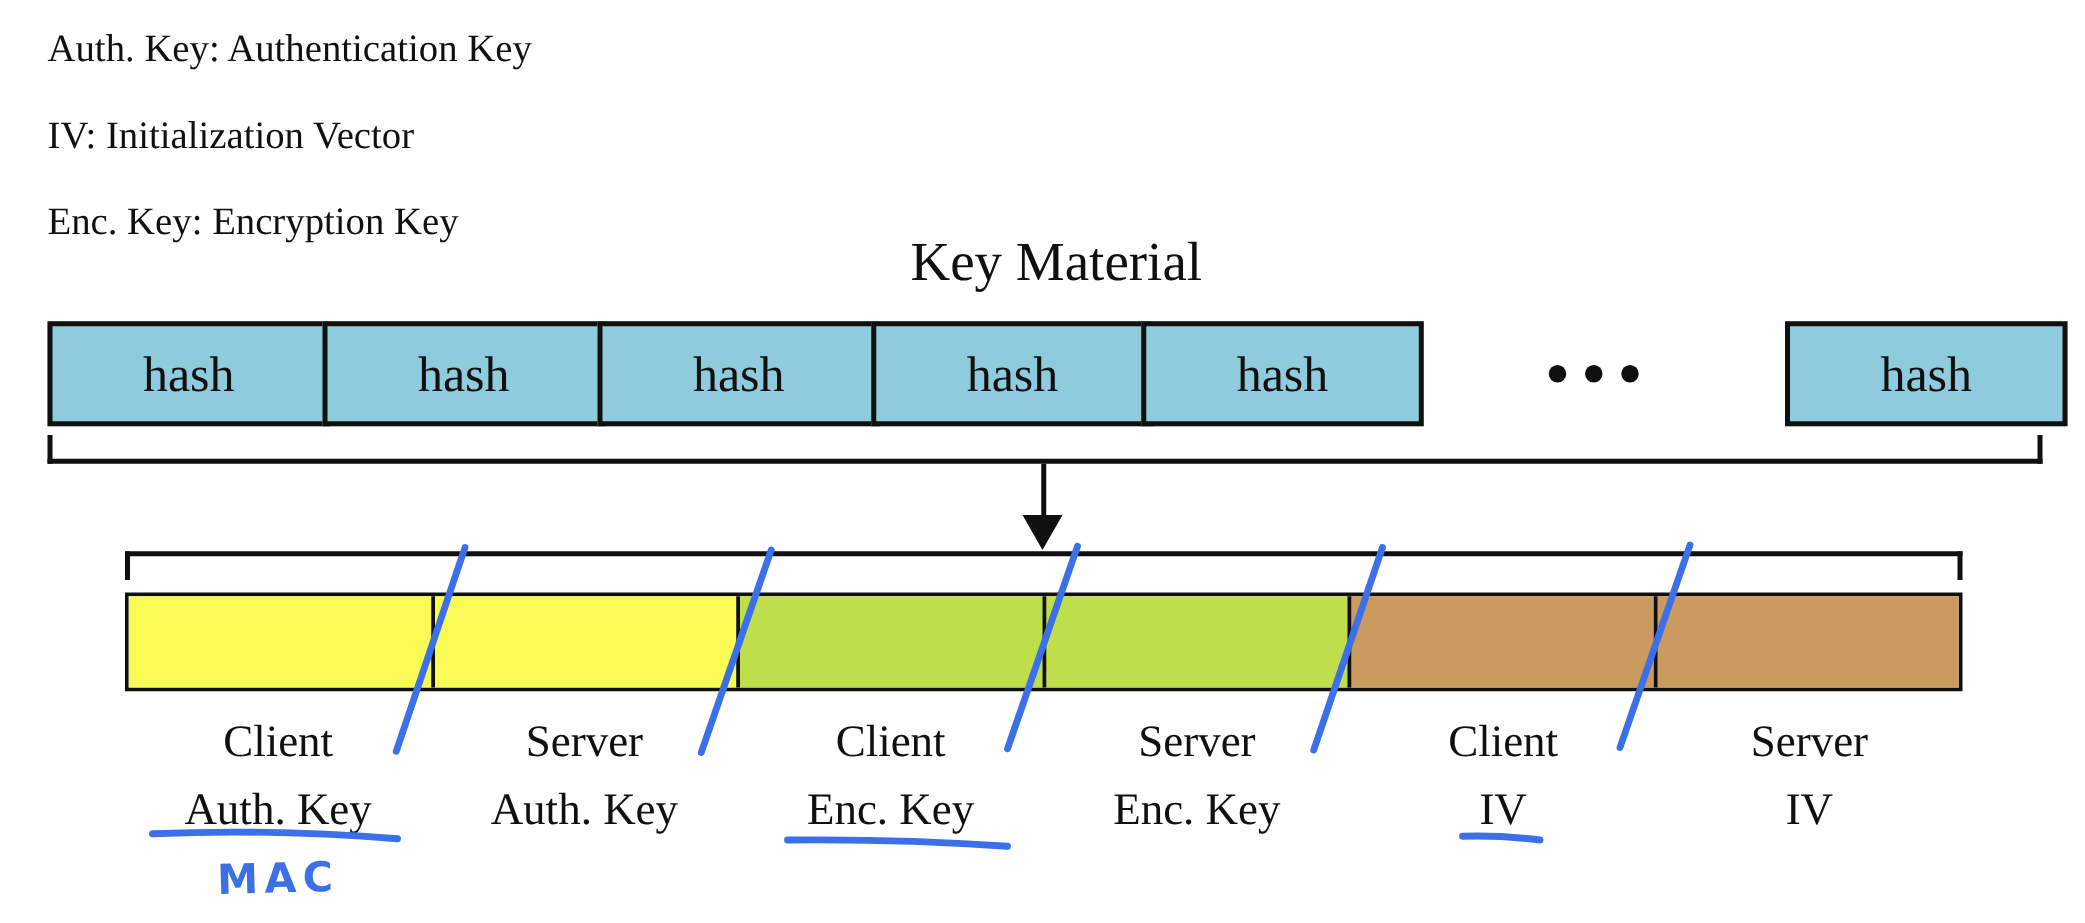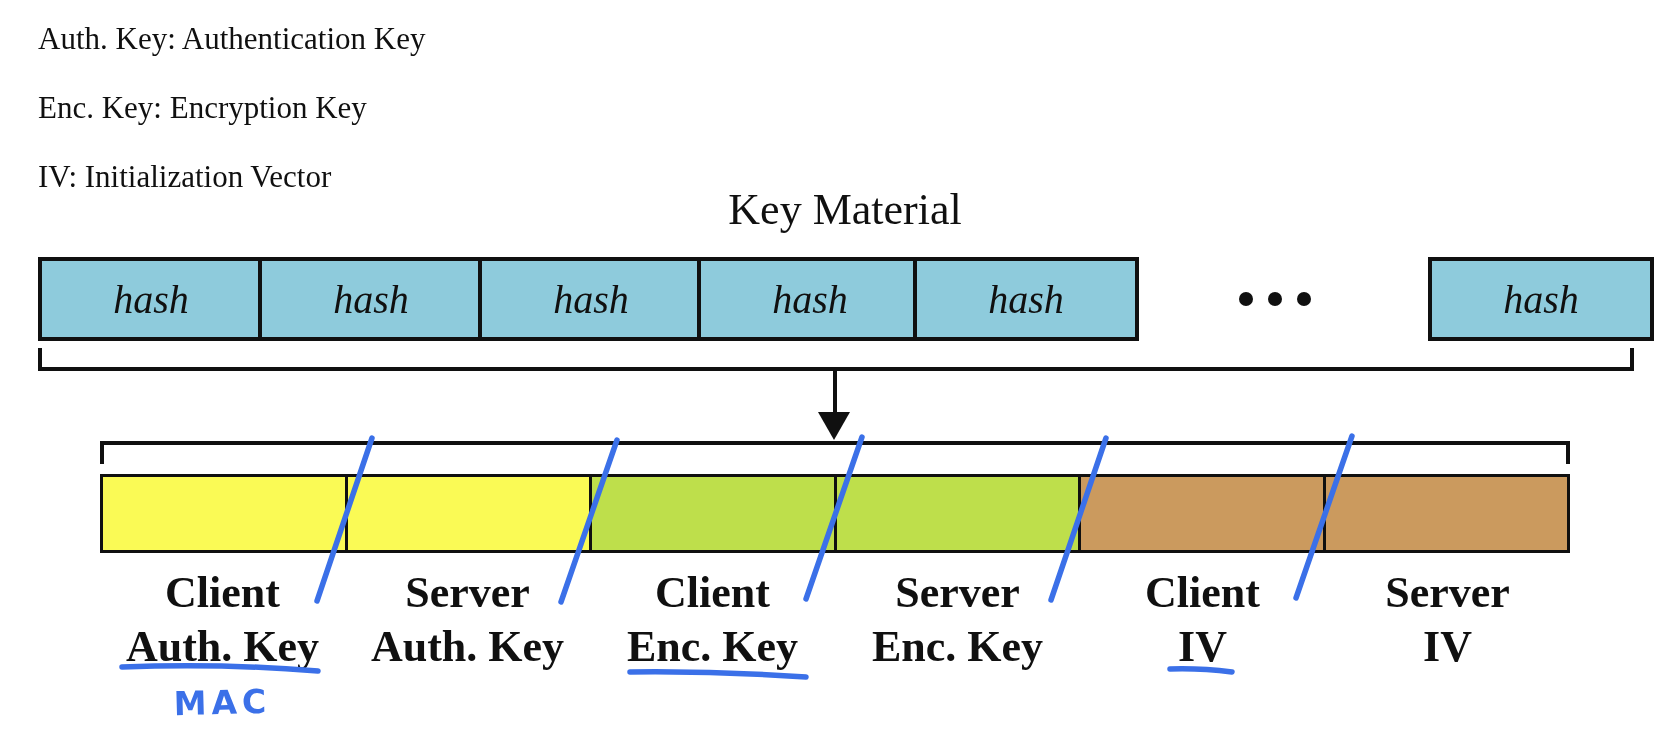--- a/index.html
+++ b/index.html
@@ -14,21 +14,21 @@
   
   .legend { position:absolute; left:38px; top:4px; font-size:31px; line-height:69px; white-space:nowrap; }
 
   
   .key-material { position:absolute; left:645px; top:184px; width:400px; text-align:center; font-size:44px; line-height:52px; }
 
   
   .hash-box {
     position:absolute; top:257px; width:226px; height:84px; box-sizing:border-box;
     background:var(--hash-box-fill,#8ECBDC); border:4px solid var(--ink,#101010);
-    display:flex; align-items:center; justify-content:center; font-size:40px;font-style:italic;
+    display:flex; align-items:center; justify-content:center; font-size:40px;
   }
   .dots { position:absolute; left:1160px; top:257px; width:230px; height:84px;
     display:flex; align-items:center; justify-content:center; gap:15px; }
   .dot { width:14px; height:14px; border-radius:50%; background:var(--ink,#101010); }
 
   
   .bracket-under {
     position:absolute; left:38px; top:348px; width:1596px; height:23px; box-sizing:border-box;
     border-left:4px solid var(--ink,#101010); border-right:4px solid var(--ink,#101010);
     border-bottom:4px solid var(--ink,#101010);
@@ -48,40 +48,40 @@
   }
 
   
   .keybar { position:absolute; left:100px; top:474px; width:1470px; height:79px;
     display:flex; border:3px solid var(--ink,#101010); box-sizing:border-box; }
   .seg { flex:1 1 0; border-left:3px solid var(--ink,#101010); }
   .seg:first-child { border-left:none; }
 
   
   .seg-label { position:absolute; top:566px; width:245px; text-align:center;
-    font-size:44px; line-height:54px;font-weight:bold; }
+    font-size:36px; line-height:54px; }
 
   
   .mac { position:absolute; left:100px; top:683px; width:245px; text-align:center;
     font-family:"DejaVu Sans", sans-serif; font-size:33px; font-weight:600;
     letter-spacing:5px; color:var(--annotation-blue,#3B70E8); transform:rotate(-1.5deg); }
 
   
   .annot { position:absolute; left:0; top:0; width:1668px; height:738px; pointer-events:none; }
   .annot .pen { stroke:var(--annotation-blue,#3B70E8); stroke-width:5.5; stroke-linecap:round; fill:none; }
 </style>
 </head>
 <body>
 
 <div class="canvas">
 
   <div class="legend">
     <div>Auth. Key: Authentication Key</div>
+    <div>IV: Initialization Vector</div>
     <div>Enc. Key: Encryption Key</div>
-    <div>IV: Initialization Vector</div>
   </div>
 
   <div class="key-material">Key Material</div>
 
   <div class="hash-box" style="left:38px">
       <span>hash</span>
     </div>
   <div class="hash-box" style="left:258px">
       <span>hash</span>
     </div>

